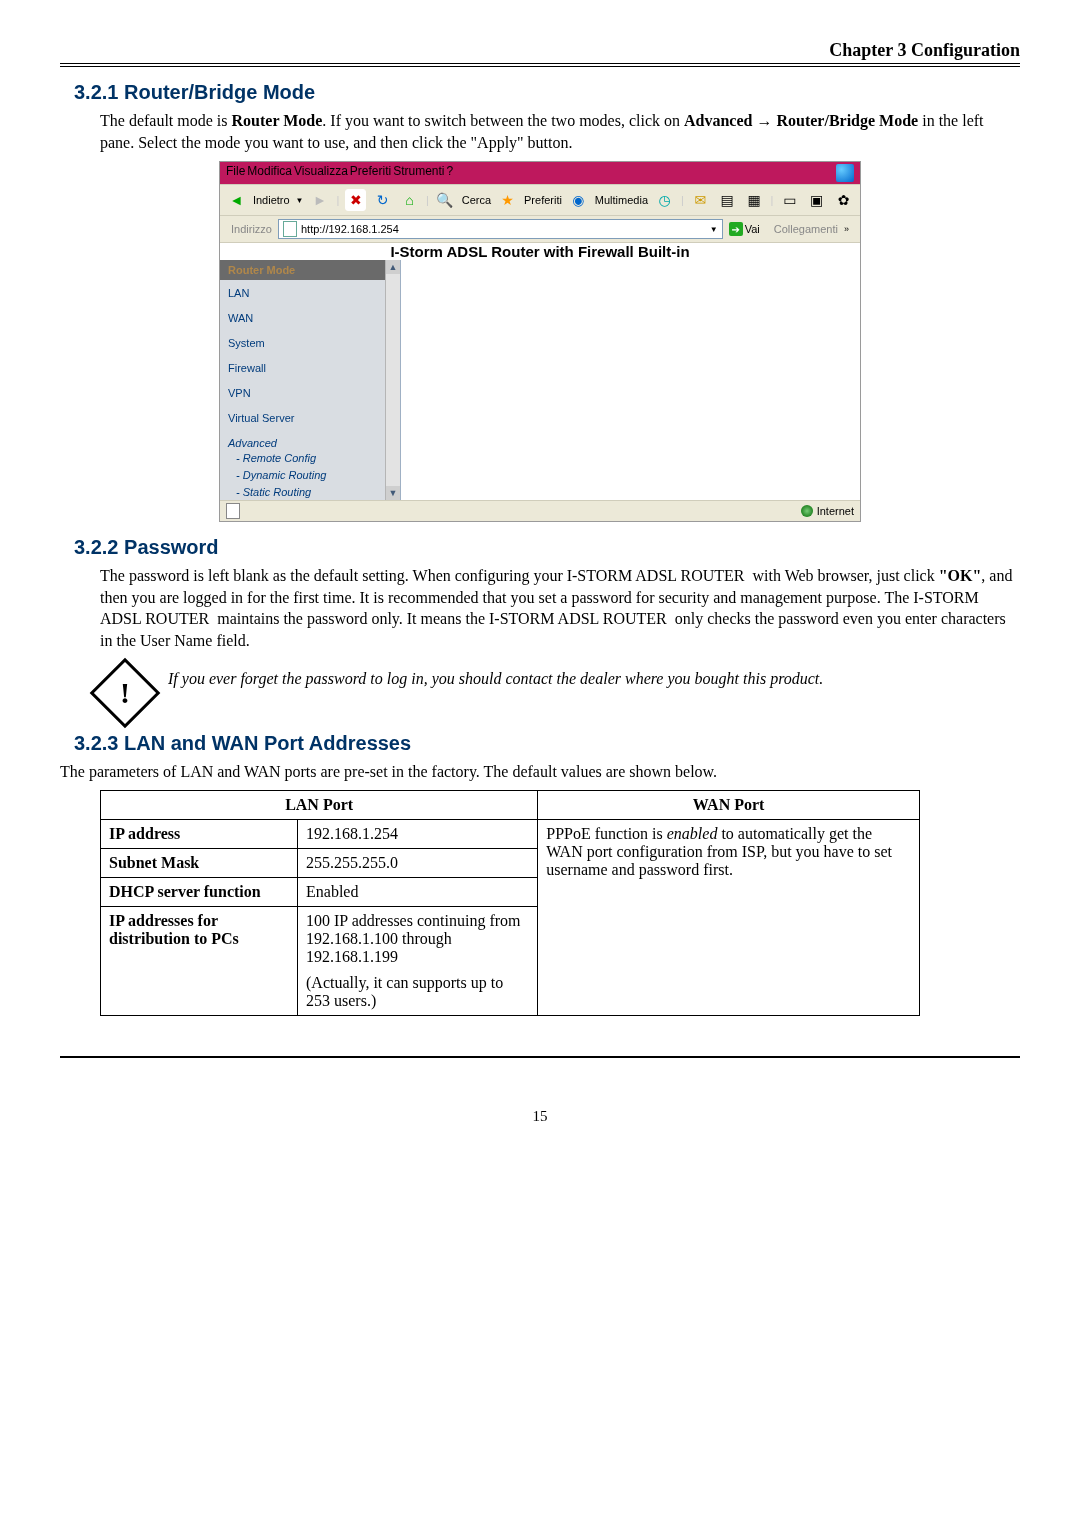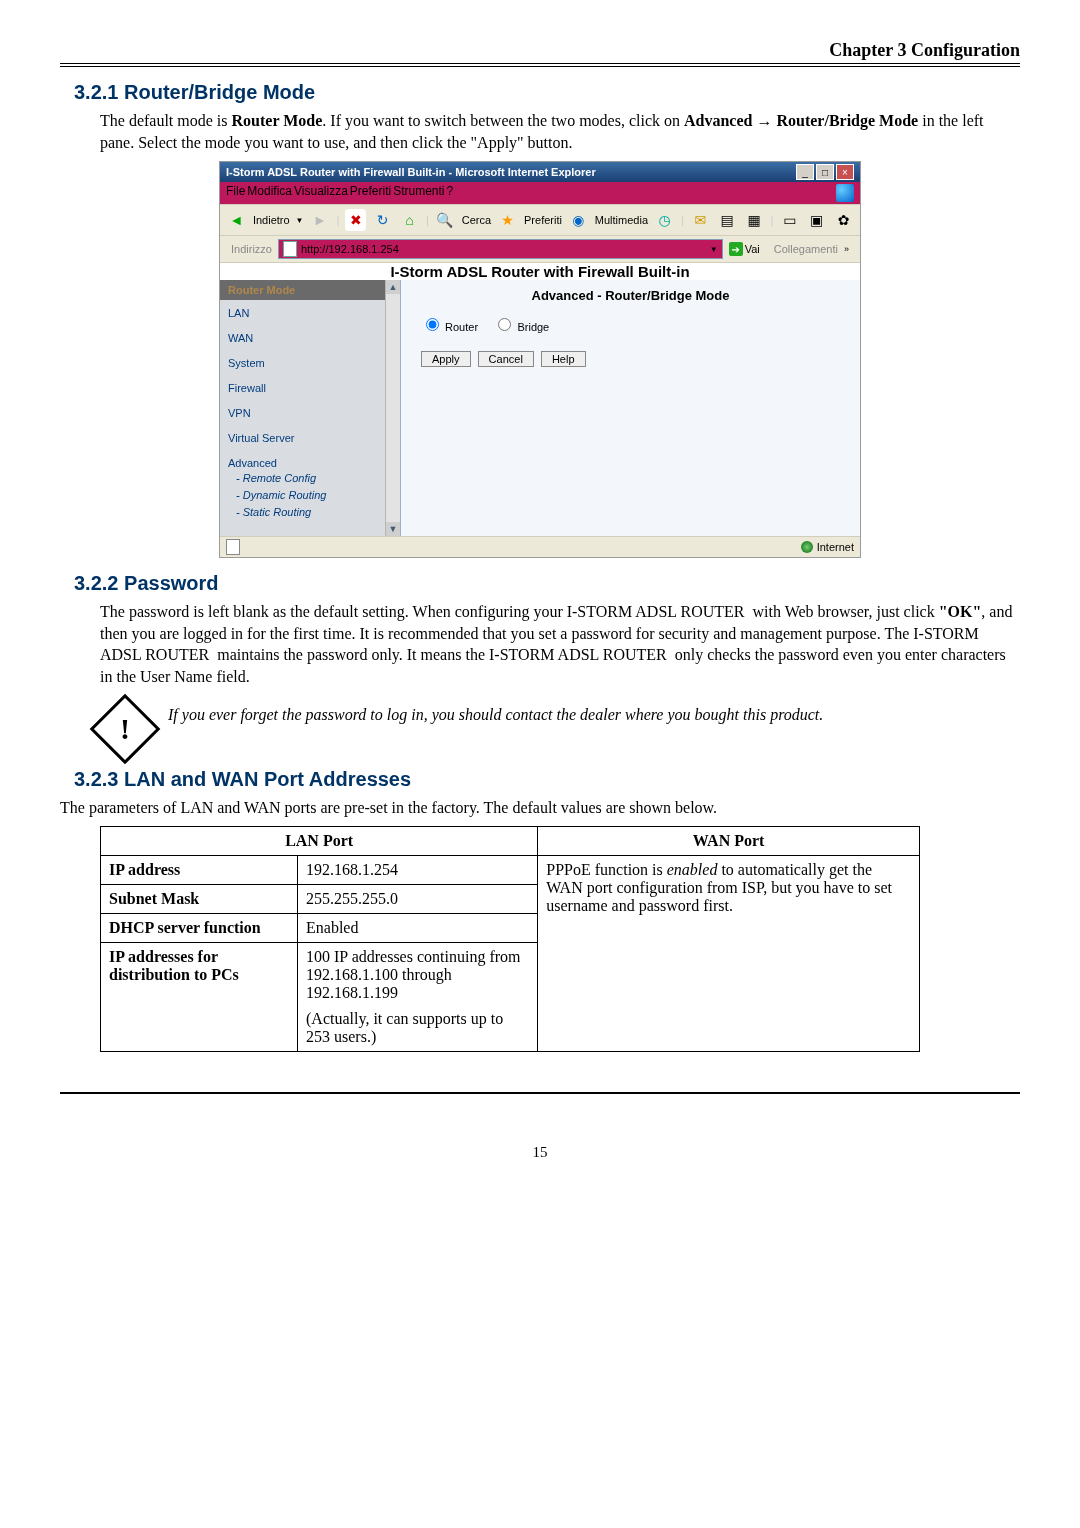--- a/index.html
+++ b/index.html
@@ -89,21 +89,21 @@
   .tbtn.env { color:#c90;}
   .addrbar {
     background: #ece9d8;
     padding: 3px 11px;
     display:flex; align-items:center; gap:6px;
     border-bottom: 1px solid #d0cdbb;
     font-size:11px;
   }
   .addrbar .lbl { color:#888;}
   .addrinput {
-    flex:1; background:#be185d; border:1px solid #7f9db9; height:18px;
+    flex:1; background:#ffffff; border:1px solid #7f9db9; height:18px;
     display:flex; align-items:center; padding:0 4px; color:#000;
   }
   .vai { display:flex; align-items:center; gap:2px;}
   .vai .arrow { width:14px;height:14px;background:#2a2;border-radius:2px;color:#fff;display:flex;align-items:center;justify-content:center;font-size:10px;}
   .linklbl { color:#888; margin-left:8px;}
   .content-row { display:flex; }
   .left-head {
     display:flex; flex-direction:column; align-items:center; justify-content:center;
     width:190px; padding:6px 4px; background:#fff;
   }
@@ -200,28 +200,20 @@
 <div class="chapter-header">Chapter 3 Configuration</div>
 
 <h2 class="section">3.2.1 Router/Bridge Mode</h2>
 <div class="indent">
   <p class="para">
     The default mode is <b>Router Mode</b>. If you want to switch between the two modes, click on <b>Advanced → Router/Bridge Mode</b> in the left pane. Select the mode you want to use, and then click the "Apply" button.
   </p>
 </div>
 
 <div class="screenshot">
-  <div class="titlebar">
-    <span class="tb-text">I-Storm ADSL Router with Firewall Built-in - Microsoft Internet Explorer</span>
-    <div class="winbtns">
-      <div class="winbtn">_</div>
-      <div class="winbtn">□</div>
-      <div class="winbtn close">×</div>
-    </div>
-  </div>
   <div class="menubar">
     <span>File</span>
     <span>Modifica</span>
     <span>Visualizza</span>
     <span>Preferiti</span>
     <span>Strumenti</span>
     <span>?</span>
     <span class="ie-logo"></span>
   </div>
   <div class="toolbar">
@@ -269,42 +261,29 @@
   </div>
   <div class="nav-and-body">
     <div class="nav">
       <div class="nav-top">Router Mode</div>
       <div class="nav-item">LAN</div>
       <div class="nav-item">WAN</div>
       <div class="nav-item">System</div>
       <div class="nav-item">Firewall</div>
       <div class="nav-item">VPN</div>
       <div class="nav-item">Virtual Server</div>
-      <div class="nav-item" style="padding-bottom:0;">Advanced</div>
+      <div class="nav-item" style="padding-bottom:0;font-style:italic;">Advanced</div>
       <div class="nav-item nav-sub">- Remote Config</div>
       <div class="nav-item nav-sub">- Dynamic Routing</div>
       <div class="nav-item nav-sub">- Static Routing</div>
       <div class="nav-scroll">
         <div class="up">▲</div>
         <div class="dn">▼</div>
       </div>
     </div>
-    <div class="body-pane">
-      <div class="body-title">Advanced - Router/Bridge Mode</div>
-      <div class="radiogrp">
-        <label><input type="radio" checked="" style=""> <span>Router</span></label>
-        &nbsp;&nbsp;&nbsp;
-        <label><input type="radio" style=""> <span>Bridge</span></label>
-      </div>
-      <div style="margin-left:10px;">
-        <button class="formbtn">Apply</button>
-        <button class="formbtn">Cancel</button>
-        <button class="formbtn">Help</button>
-      </div>
-    </div>
   </div>
   <div class="statusbar">
     <div class="sl">
       <span class="page-ico"></span>
     </div>
     <div class="sr">
       <span class="globe-ico"></span>
       <span>Internet</span>
     </div>
   </div>

